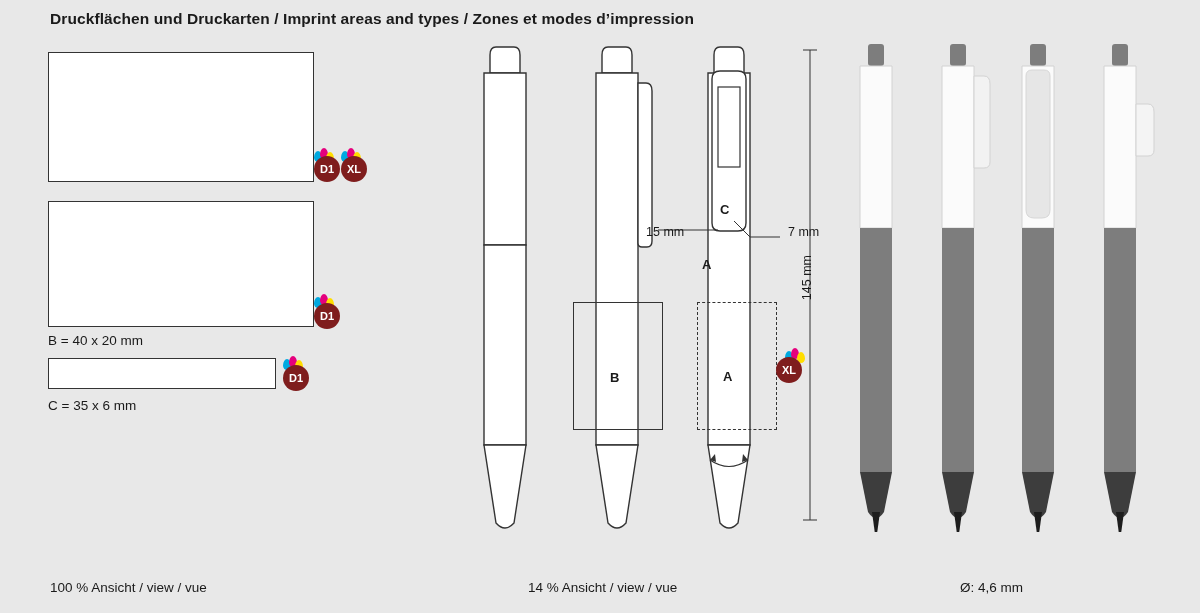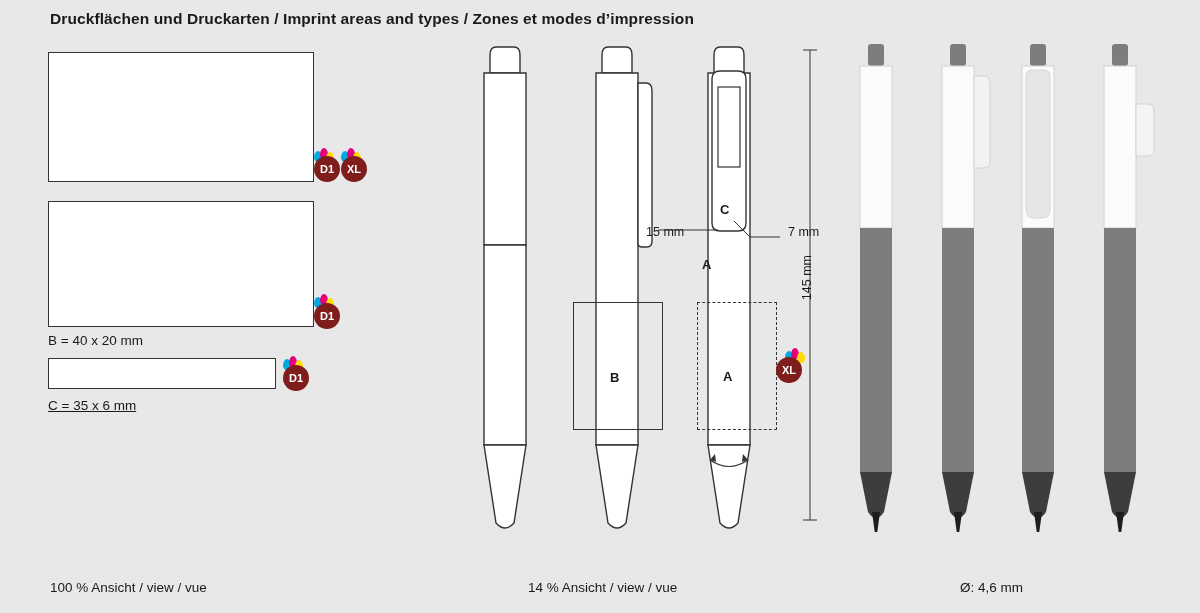--- a/index.html
+++ b/index.html
@@ -140,21 +140,21 @@
 
   <div class="area-box" style="left:48px; top:358px; width:228px; height:31px;"></div>
 
   <div class="drops" style="left:283px; top:356px;">
     <div class="drop c"></div>
     <div class="drop m"></div>
     <div class="drop y"></div>
   </div>
   <div class="badge" style="left:283px; top:365px;">D1</div>
 
-  <div class="area-label" style="left:48px; top:398px;text-decoration:underline;">C = 35 x 6 mm</div>
+  <div class="area-label" style="left:48px; top:398px;">C = 35 x 6 mm</div>
 
   <svg class="pen-svg" style="left:470px; top:45px;" width="70" height="490" viewBox="0 0 70 490">
 
     <path d="M20 28 L20 10 Q20 2 26 2 L44 2 Q50 2 50 10 L50 28 Z" fill="#ffffff" stroke="#333" stroke-width="1.4"></path>
 
     <path d="M14 28 L56 28 L56 200 L14 200 Z" fill="#ffffff" stroke="#333" stroke-width="1.4"></path>
 
     <path d="M14 200 L56 200 L56 400 L14 400 Z" fill="#ffffff" stroke="#333" stroke-width="1.4"></path>
 
     <path d="M14 400 L56 400 L44 478 Q35 488 26 478 Z" fill="#ffffff" stroke="#333" stroke-width="1.4"></path>

